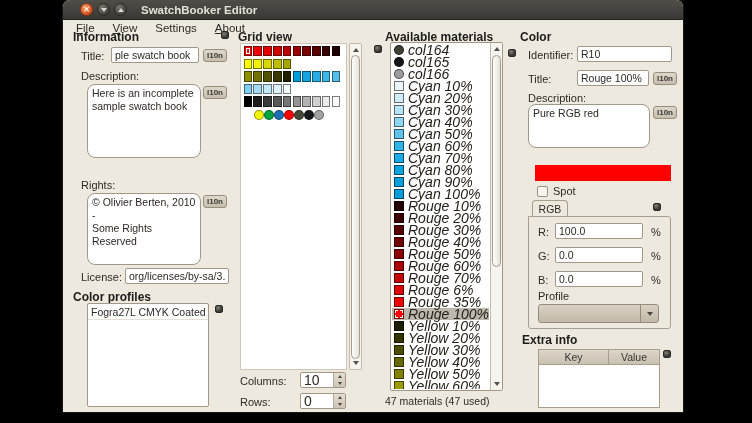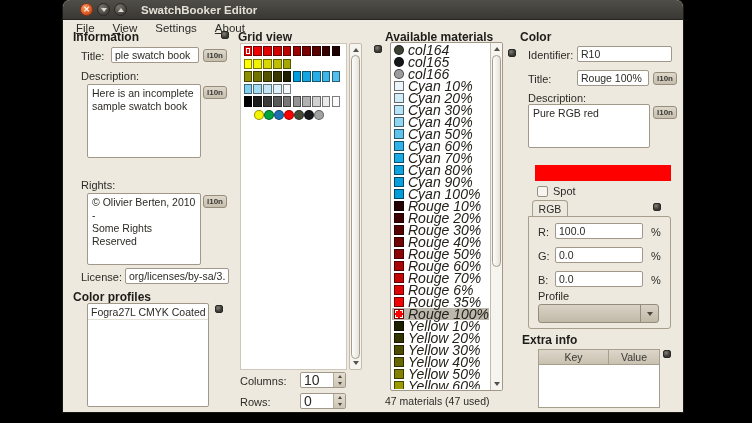--- a/index.html
+++ b/index.html
@@ -28,21 +28,21 @@
   .menubar { position:absolute; left:0; top:20px; right:0; height:16px; display:flex; align-items:center;
              padding-left:4px; font-size:11.5px; color:#2d2b27; }
   .menu-item { display:inline-block; padding:0 9px; cursor:default; }
   .mnemonic::first-letter { text-decoration:underline; }
 
   
   .hdr { position:absolute; font-weight:bold; font-size:12px; color:#1f1d19; white-space:nowrap; }
   .lbl { position:absolute; font-size:11px; color:#2d2b26; white-space:nowrap; }
   .tin { position:absolute; background:#fff; border:1px solid #a1988a; border-radius:2px;
          font-family:"Liberation Sans",sans-serif; font-size:10.5px; color:#2c2a26; padding:1px 3px; }
-  .tarea { position:absolute; background:#fff; border:1px solid #a1988a; border-radius:2px;
+  .tarea { position:absolute; background:#fff; border:1px solid #a1988a; border-radius:8px;
            font-family:"Liberation Sans",sans-serif; font-size:10.5px; color:#2c2a26;
            padding:2px 4px; resize:none; overflow:hidden; line-height:1.25; white-space:pre-wrap; }
   .l10n { position:absolute; width:24px; height:13px; font-size:8px; font-weight:bold; color:#3a3834;
           background:linear-gradient(#ded8cb,#c6bead); border:1px solid #968d7c; border-radius:3px;
           display:flex; align-items:center; justify-content:center; }
   .emblem { position:absolute; width:8px; height:8px; border-radius:2px; border:1px solid #2a2925;
             background:radial-gradient(circle at 35% 30%, #848076, #3a3834 65%); }
   .listbox { position:absolute; background:#fff; border:1px solid #a1988a; border-radius:2px; overflow:hidden; }
 
   

